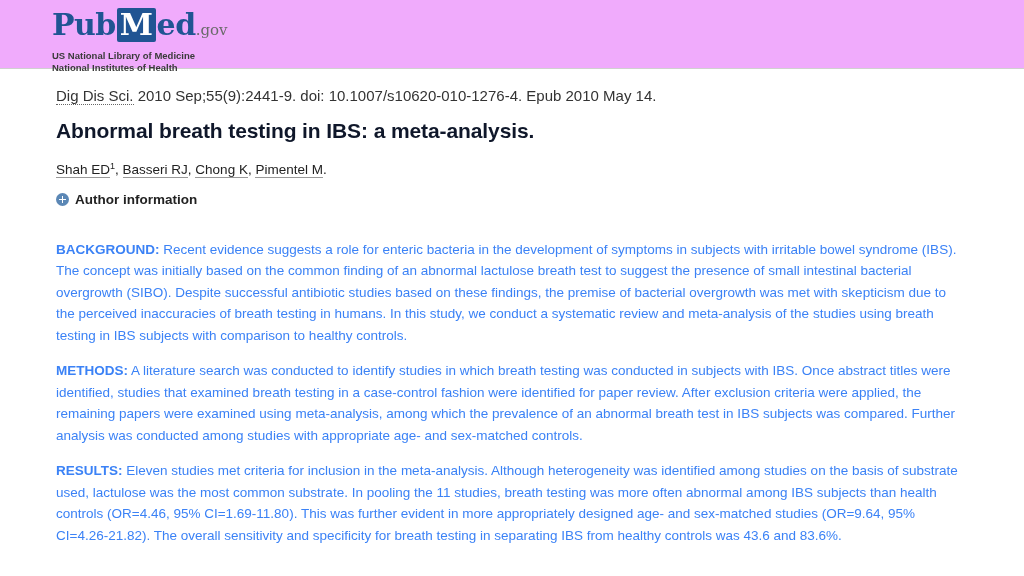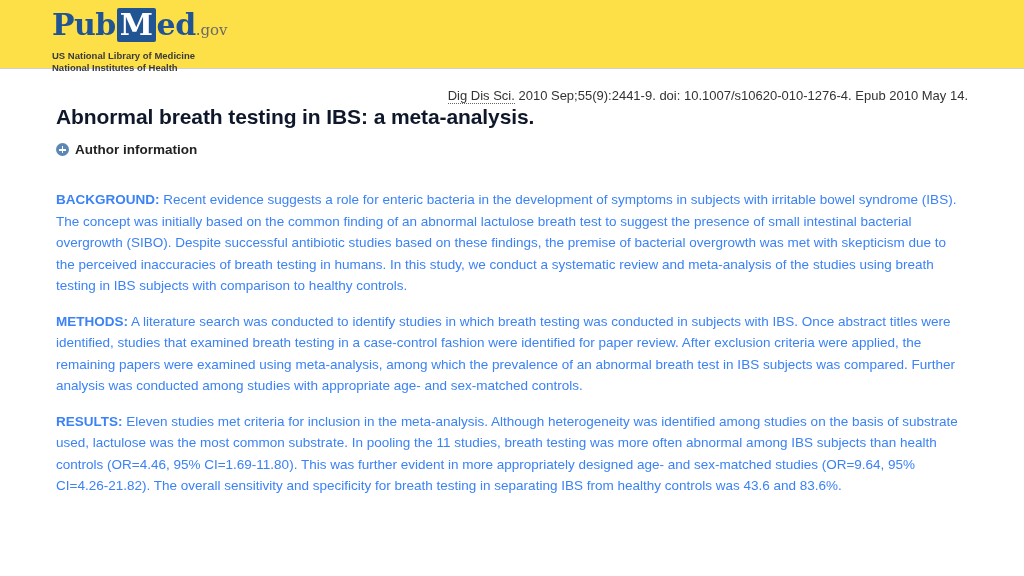--- a/index.html
+++ b/index.html
@@ -10,21 +10,21 @@
   body {
     width: 1024px;
     height: 576px;
     font-family: "Liberation Sans", sans-serif;
     color: #222222;
     overflow: hidden;
   }
   
   .header {
     height: 68px;
-    background: #fde047;
+    background: #f0abfc;
     border-bottom: 1px solid #d0d0d0;
     position: relative;
   }
   .logo-wrap {
     position: absolute;
     left: 52px;
     top: 8px;
   }
   .logo {
     font-family: "DejaVu Serif", serif;
@@ -54,24 +54,24 @@
     font-size: 9.5px;
     color: #3a3a3a;
     line-height: 12px;
     font-weight: bold;
   }
   
   .content {
     padding: 18px 56px 0 56px;
   }
   .cite-line {
-    font-size: 13px;
+    font-size: 15px;
     color: #333333;
+    margin-bottom: 14px;
     line-height: 17px;
-    text-align: right;
   }
   .cite-line .journal {
     border-bottom: 1px dotted #666;
     cursor: pointer;
   }
   h1.article-title {
     font-size: 21px;
     font-weight: bold;
     color: #0f172a;
     margin: 0 0 12px 0;
@@ -155,20 +155,23 @@
     </div>
   </div>
 </div>
 
 <div class="content">
 
   <div class="cite-line"><span class="journal">Dig Dis Sci.</span><span> 2010 Sep;55(9):2441-9. doi: 10.1007/s10620-010-1276-4. Epub 2010 May 14.</span></div>
 
   <h1 class="article-title">Abnormal breath testing in IBS: a meta-analysis.</h1>
 
+  <div class="authors">
+    <span><a>Shah ED</a><sup>1</sup><span>, </span></span><span><a>Basseri RJ</a><span>, </span></span><span><a>Chong K</a><span>, </span></span><span><a>Pimentel M</a><span>.</span></span>
+  </div>
 
   <div class="author-info">
     <span class="plus-icon"></span>
     <span>Author information</span>
   </div>
 
 
   <p class="para"><span class="lbl">BACKGROUND:</span><span> Recent evidence suggests a role for enteric bacteria in the development of symptoms in subjects with irritable bowel syndrome (IBS). The concept was initially based on the common finding of an abnormal lactulose breath test to suggest the presence of small intestinal bacterial overgrowth (SIBO). Despite successful antibiotic studies based on these findings, the premise of bacterial overgrowth was met with skepticism due to the perceived inaccuracies of breath testing in humans. In this study, we conduct a systematic review and meta-analysis of the studies using breath testing in IBS subjects with comparison to healthy controls.</span></p>
 
   <p class="para"><span class="lbl">METHODS:</span><span> A literature search was conducted to identify studies in which breath testing was conducted in subjects with IBS. Once abstract titles were identified, studies that examined breath testing in a case-control fashion were identified for paper review. After exclusion criteria were applied, the remaining papers were examined using meta-analysis, among which the prevalence of an abnormal breath test in IBS subjects was compared. Further analysis was conducted among studies with appropriate age- and sex-matched controls.</span></p>

